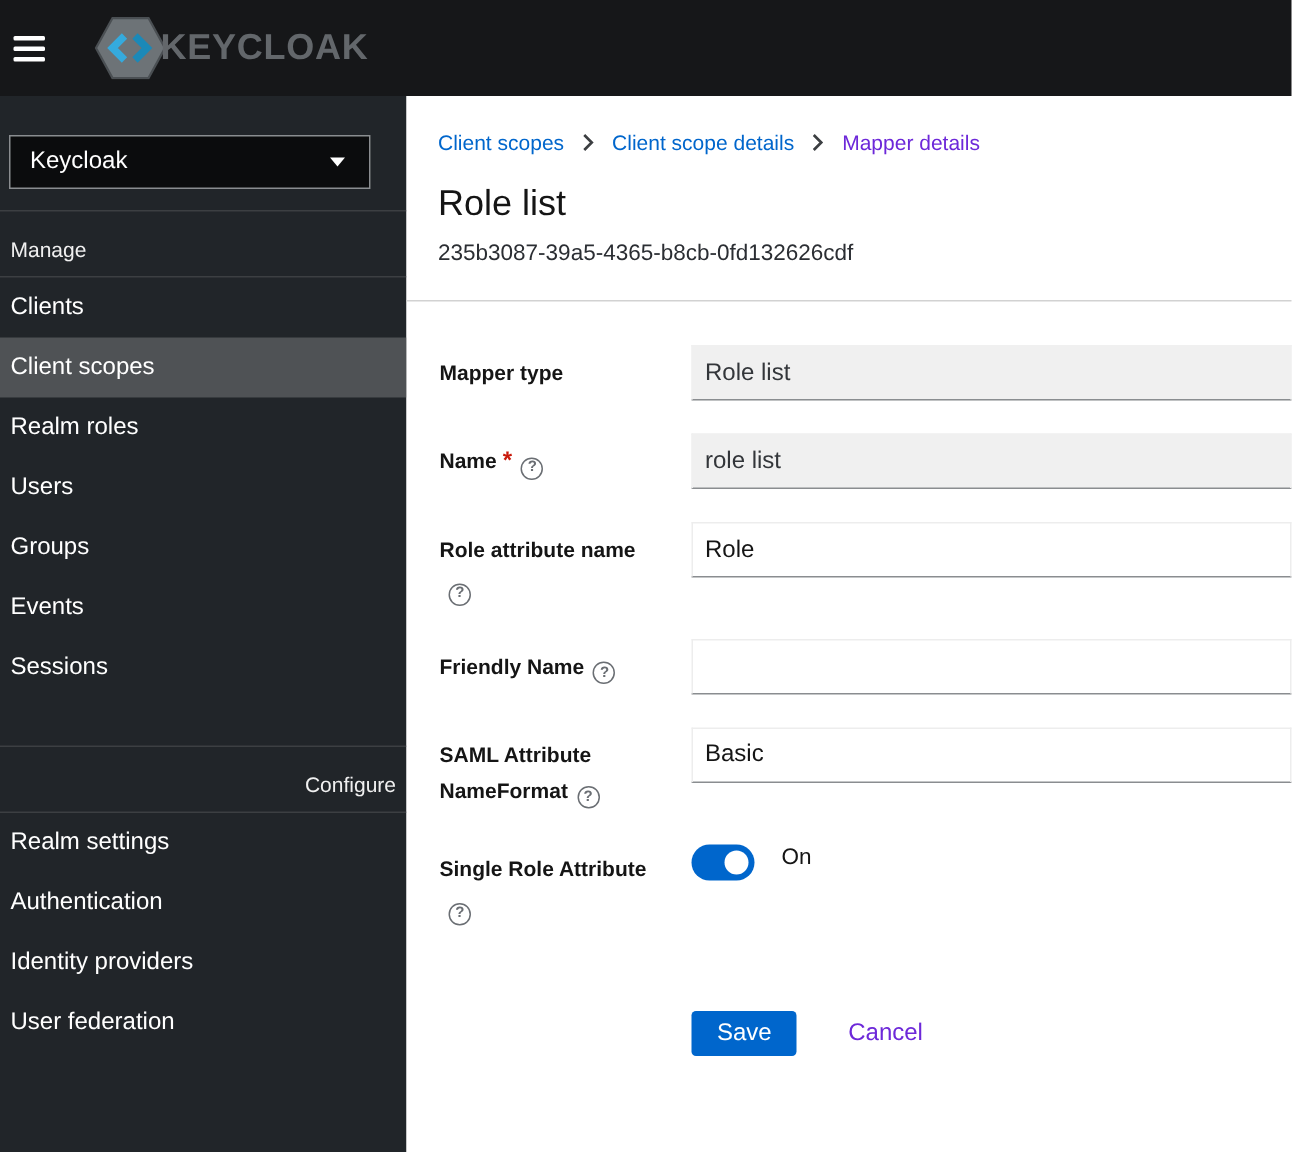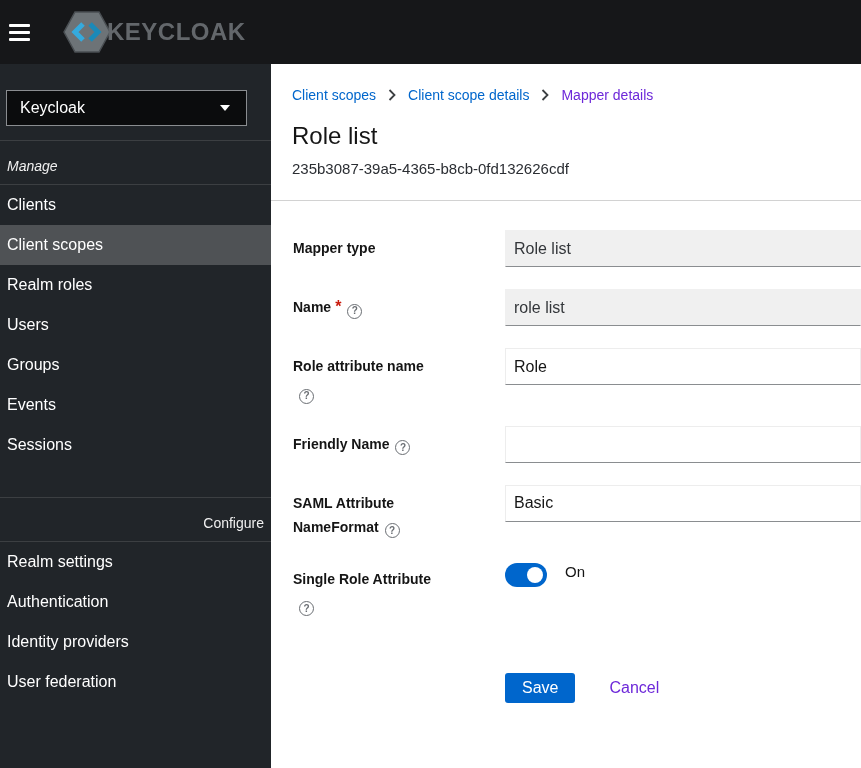--- a/index.html
+++ b/index.html
@@ -20,41 +20,41 @@
   .sidebar { position:absolute; top:64px; left:0; width:271px; height:704px;
              background:#212529; color:#fff; }
   .realm-select { margin:26px 0 0 6px; width:241px; height:36px; background:#0b0c0d;
                   border:1px solid #8a8d90; display:flex; align-items:center;
                   justify-content:space-between; padding:0 16px 0 13px;
                   font-size:16px; cursor:pointer; }
   .caret-down { width:0; height:0; border-left:5px solid transparent;
                 border-right:5px solid transparent; border-top:6px solid #fff; }
   .group-header { border-top:1px solid #3c3f42; border-bottom:1px solid #3c3f42;
                   padding:17px 7px 10px; font-size:14px; color:#f0f0f0; }
-  .group-header.first { margin-top:14px;font-style:italic; }
+  .group-header.first { margin-top:14px; }
   .group-header.second { margin-top:32px;text-align:right; }
   .nav-item { height:40px; line-height:40px; padding-left:7px; font-size:16px;
               cursor:pointer; white-space:nowrap; }
   .nav-item.selected { background:#4f5255; }
 
   
   .main { position:absolute; top:64px; left:271px; width:590px; height:704px;
           background:#fff; }
   .content-pad { padding-left:21px; }
   .breadcrumb { display:flex; align-items:center; padding-top:23px; font-size:14px; }
   .crumb-link { color:#0066cc; cursor:pointer; }
   .crumb-current { color:#6d28d9; }
   .crumb-sep { margin:0 12px; display:flex; align-items:center; }
   .page-title { margin:19px 0 0; font-size:24px; font-weight:400; color:#151515; }
   .page-subtitle { margin-top:10px; font-size:15px; color:#2b2e33; }
   .header-divider { margin-top:23px; border-top:1px solid #d2d2d2; width:590px; }
 
   
   .form { padding:29px 0 0 21px; }
-  .form-row { display:flex; margin-bottom:22px;gap:44px; }
+  .form-row { display:flex; margin-bottom:22px; }
   .label-col { width:169px; min-width:169px; padding:6px 10px 0 1px; }
   .field-label { font-size:14px; font-weight:bold; color:#151515; line-height:24px; }
   .required { color:#c9190b; margin-left:4px; font-weight:bold; }
   .help-icon { width:15px; height:15px; border:1px solid #6a6e73; border-radius:50%;
                display:inline-flex; align-items:center; justify-content:center;
                font-size:10px; font-weight:bold; color:#6a6e73; margin-left:6px;
                vertical-align:-2px; cursor:pointer; line-height:1; }
   .help-block { margin-top:5px; }
   .control-col { flex:1; }
   .pf-input { width:100%; height:37px; font-size:16px; font-family:"Liberation Sans",sans-serif;

